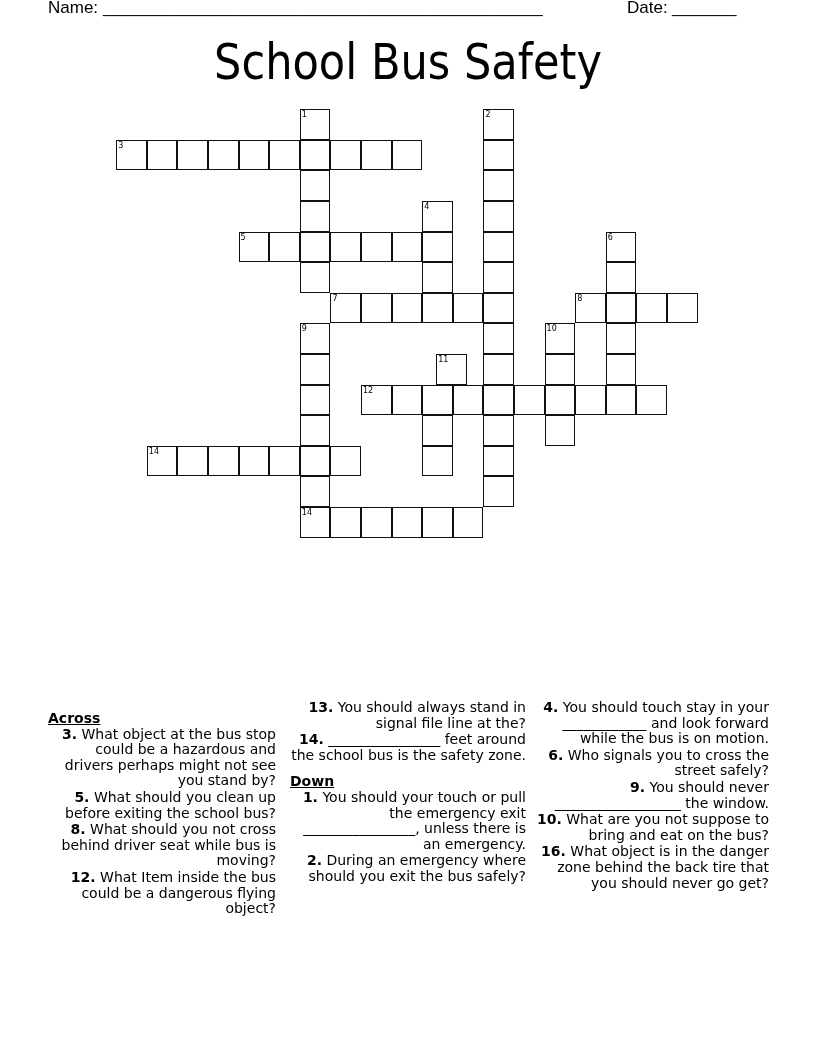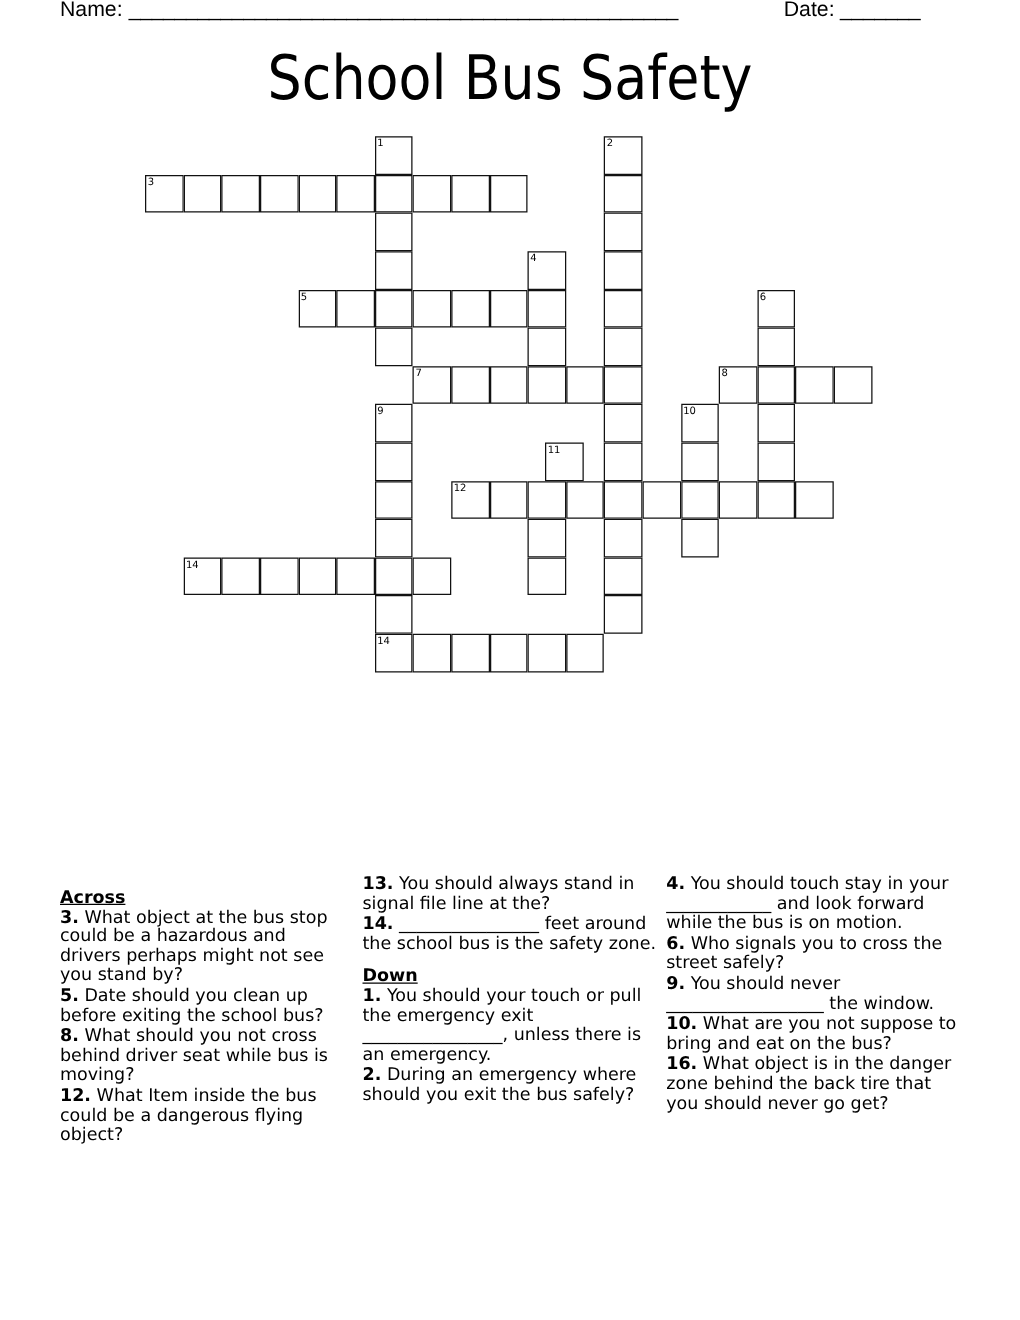--- a/index.html
+++ b/index.html
@@ -22,21 +22,21 @@
     }
     .num {
       position: absolute; left: 1px; top: 0px; font-family: "DejaVu Sans", sans-serif;
       font-size: 8px; line-height: 9px; color: #000;
     }
     .clues {
       position: absolute; top: 700px; font-family: "DejaVu Sans", sans-serif;
       font-size: 14px; line-height: 15.6px; color: #000;
     }
     .clues .head { font-weight: bold; text-decoration: underline; display: block; margin-top: 11px; }
-    .clue { display: block; margin: 0 0 1px 0; }
+    .clue { display: block; margin: 0 0 1px 0; text-align: right; }
     .clue b { font-weight: bold; }
     .col1 { left: 48px; width: 228px; }
     .col2 { left: 290px; width: 236px; }
     .col3 { left: 533px; width: 236px; }
   </style>
 </head>
 <body>
 
 <div class="header-line">
   <span style="left:0px;">Name:</span>
@@ -156,21 +156,21 @@
     <div class="cell" style="left: 331.2px; top: 507.8px;"></div>
     <div class="cell" style="left: 361.8px; top: 507.8px;"></div>
     <div class="cell" style="left: 392.4px; top: 507.8px;"></div>
     <div class="cell" style="left: 423px; top: 507.8px;"></div>
     <div class="cell" style="left: 453.6px; top: 507.8px;"></div>
   </div>
 
 <div class="clues col1">
   <span class="head">Across</span>
   <span class="clue"><b>3.</b> <span>What object at the bus stop could be a hazardous and drivers perhaps might not see you stand by?</span></span>
-  <span class="clue"><b>5.</b> <span>Date should you clean up before exiting the school bus?</span></span>
+  <span class="clue"><b>5.</b> <span>What should you clean up before exiting the school bus?</span></span>
   <span class="clue"><b>8.</b> <span>What should you not cross behind driver seat while bus is moving?</span></span>
   <span class="clue"><b>12.</b> <span>What Item inside the bus could be a dangerous flying object?</span></span>
 </div>
 
 <div class="clues col2">
   <span class="clue"><b>13.</b> <span>You should always stand in signal file line at the?</span></span>
   <span class="clue"><b>14.</b> <span>________________ feet around the school bus is the safety zone.</span></span>
   <span class="head">Down</span>
   <span class="clue"><b>1.</b> <span>You should your touch or pull the emergency exit ________________, unless there is an emergency.</span></span>
   <span class="clue"><b>2.</b> <span>During an emergency where should you exit the bus safely?</span></span>

